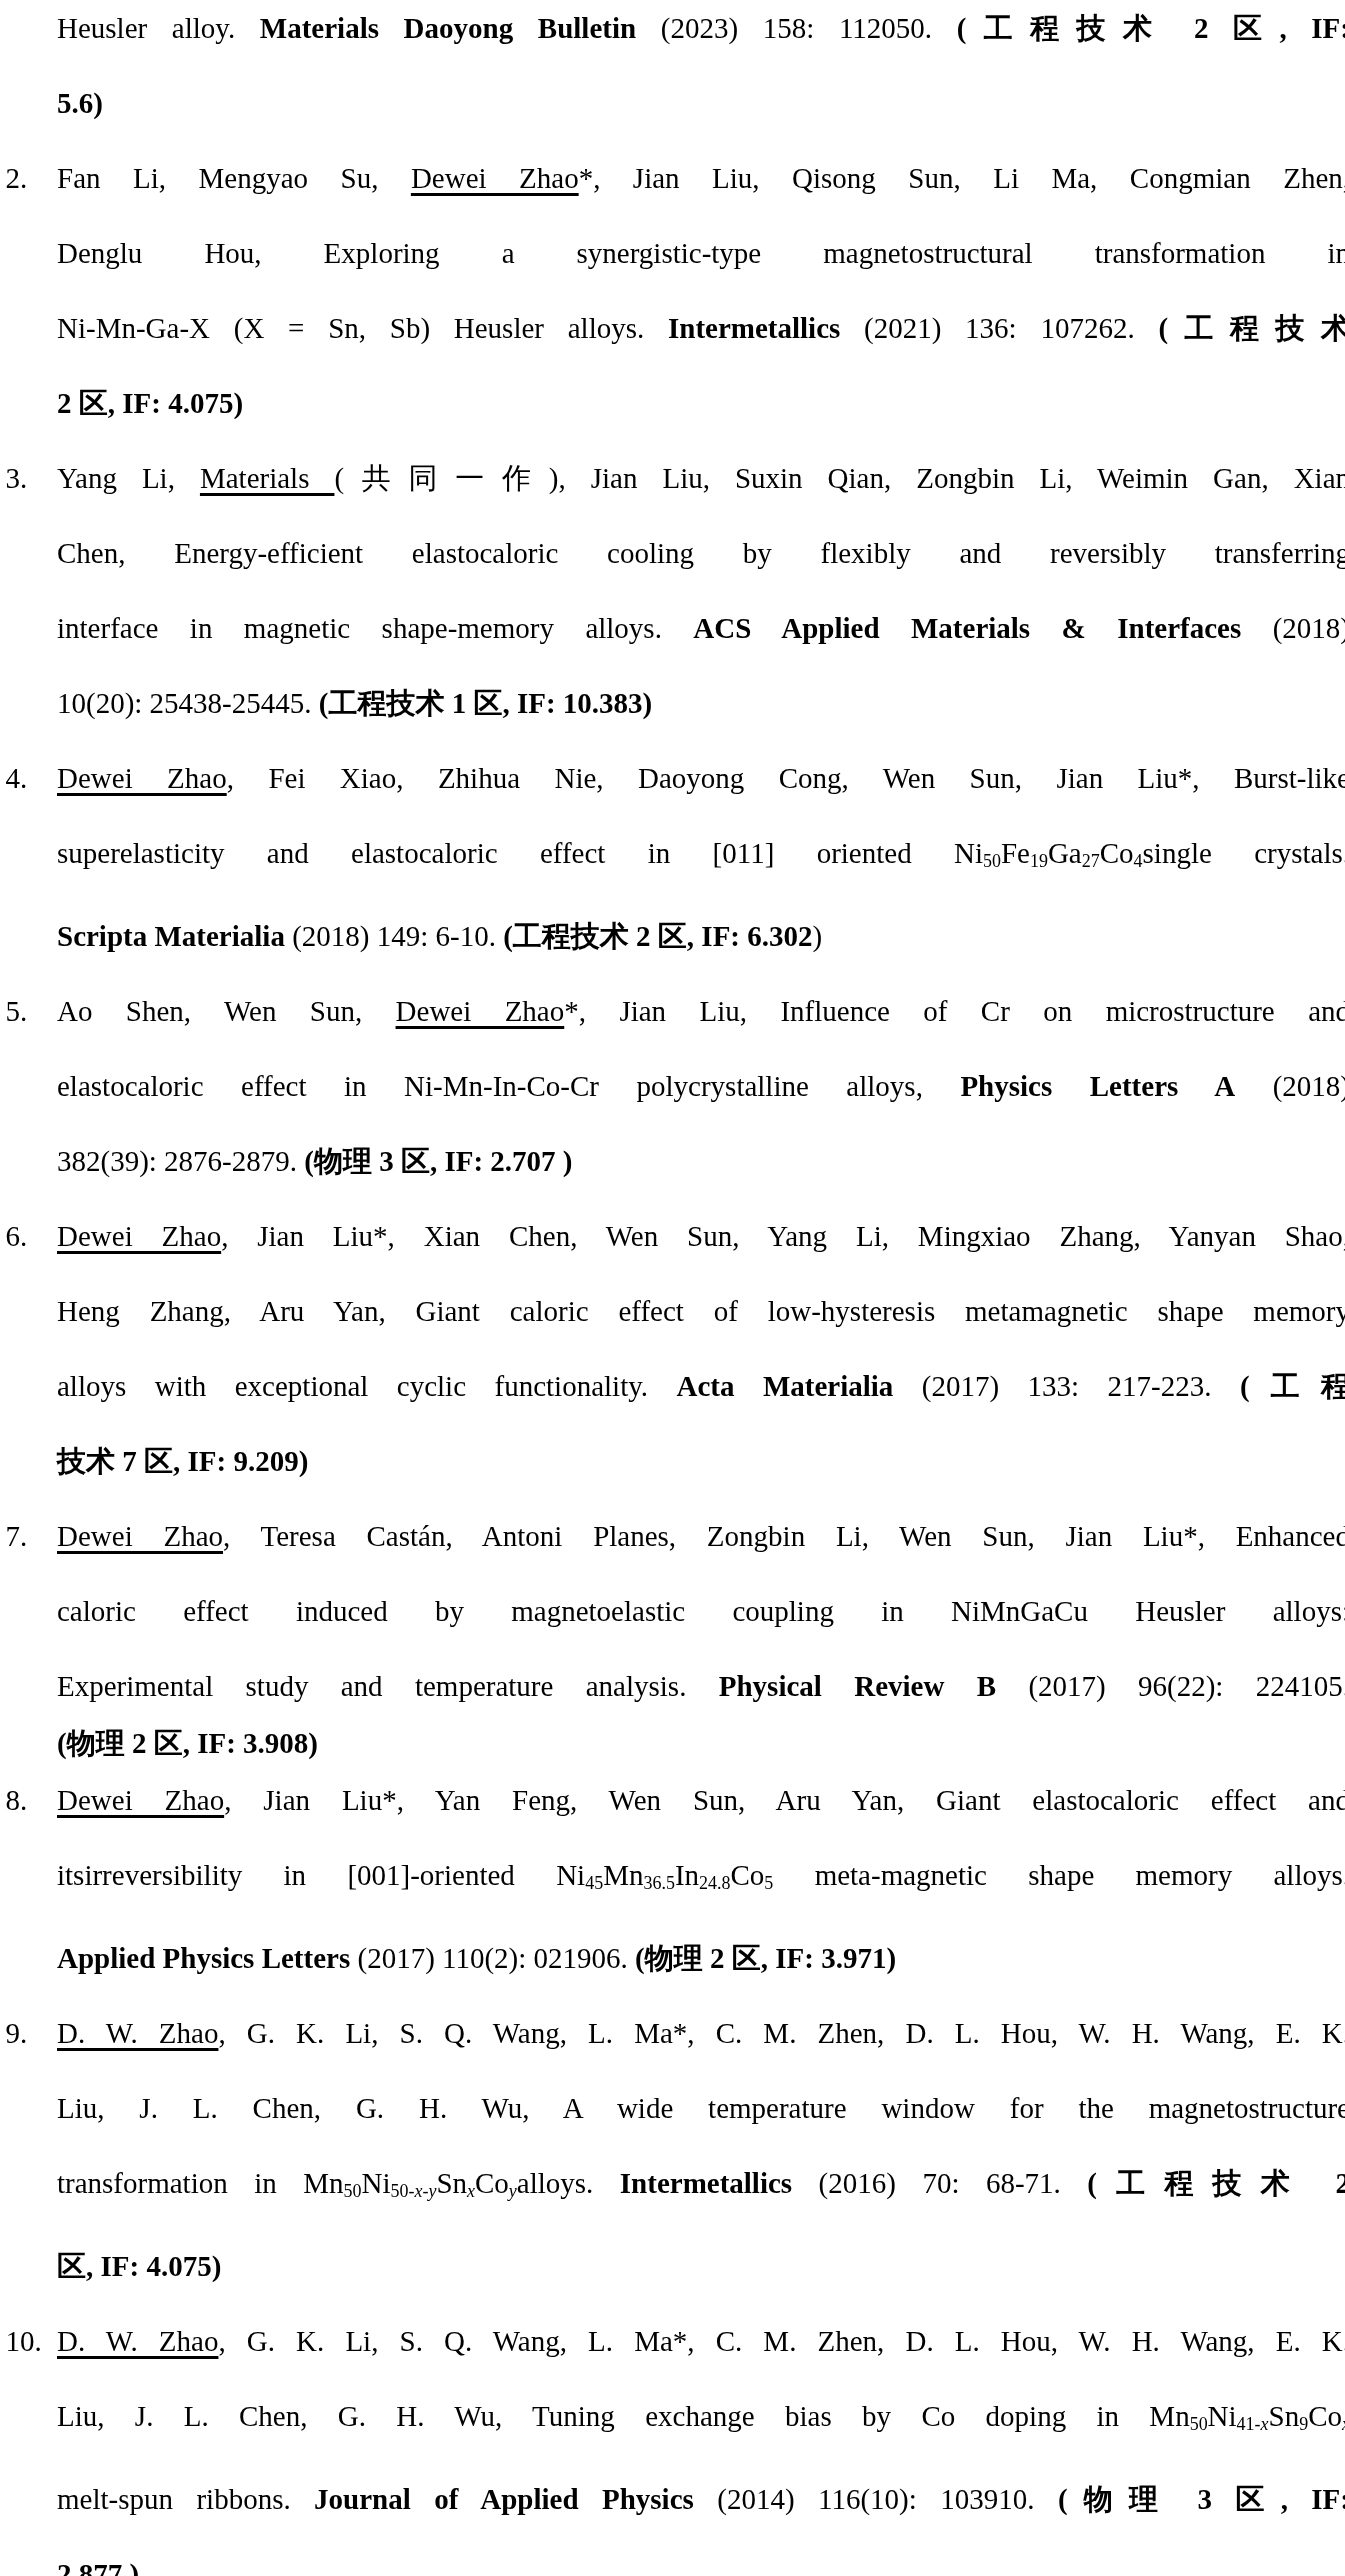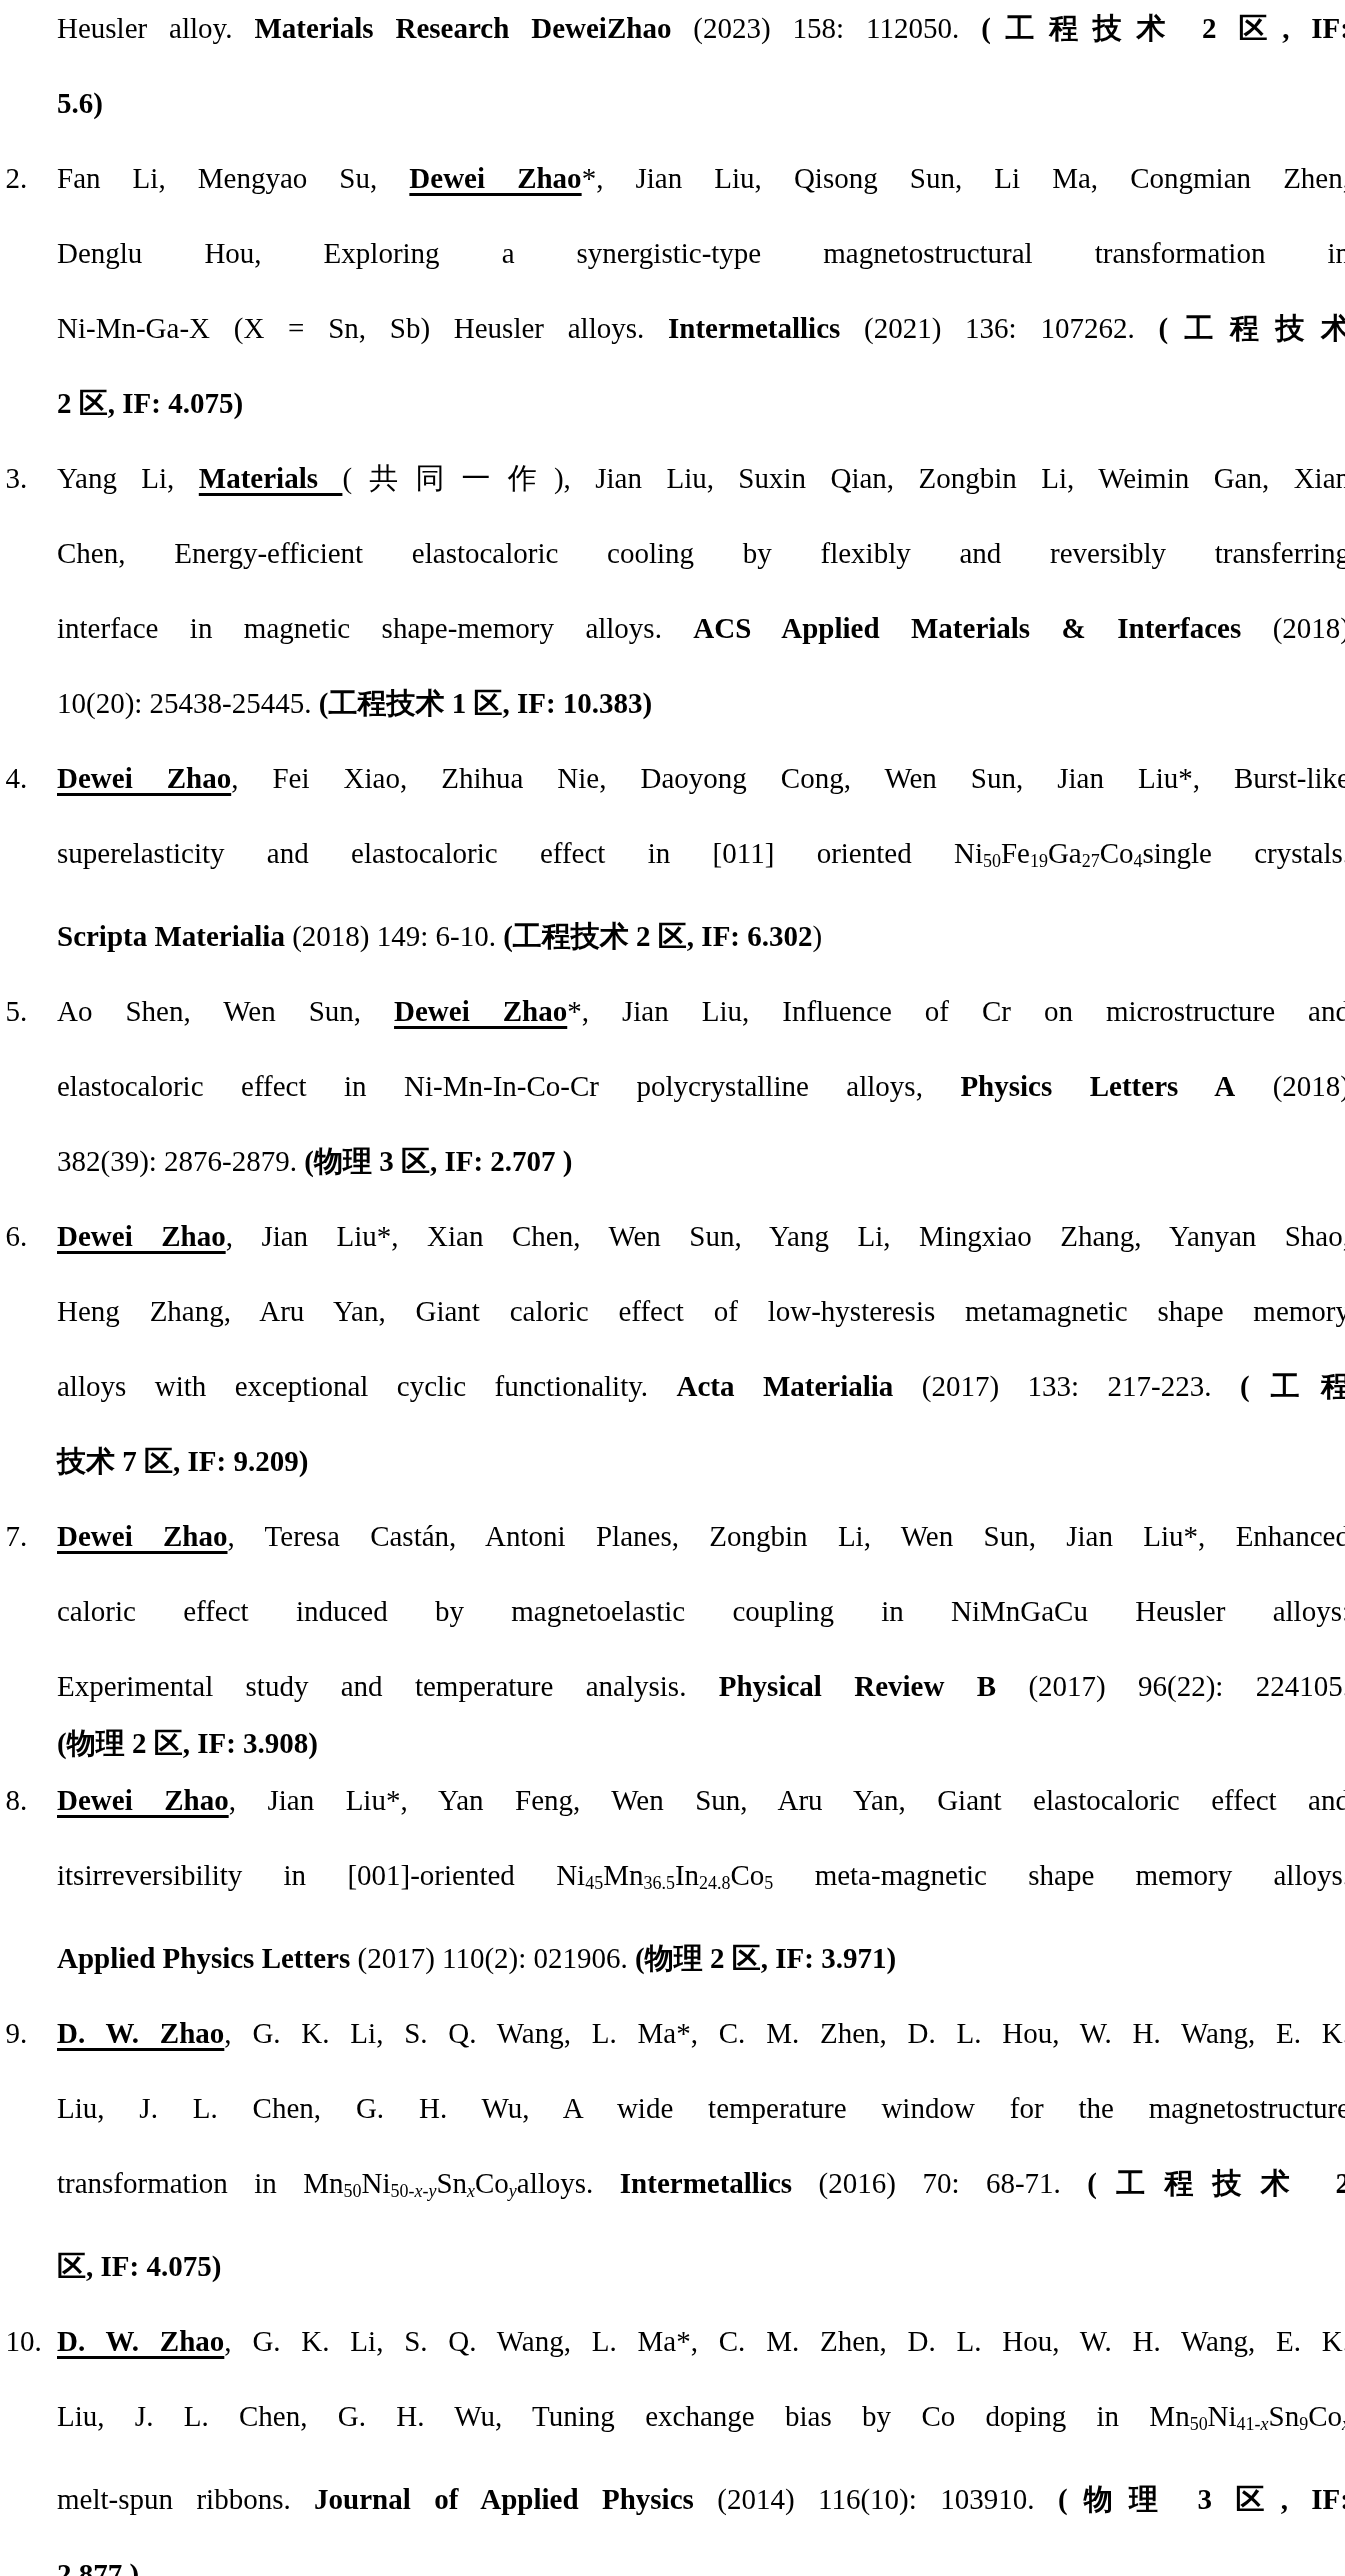--- a/index.html
+++ b/index.html
@@ -35,35 +35,35 @@
     text-align-last: justify;
   }
   .line.last {
     text-align-last: left;
   }
   .line.tight {
     line-height: 39px;
   }
   .b  { font-weight: 700; }
   .bu {
-    font-weight: 700;
+    font-weight: 400;
     text-decoration: underline;
     text-decoration-thickness: 2.7px;
     text-underline-offset: 5.4px;
   }
   .sub { font-size: 0.62em; vertical-align: -0.22em; }
   .si  { font-size: 0.62em; vertical-align: -0.22em; font-style: italic; }
 </style>
 </head>
 <body>
 
 <div class="page">
   <div id="ref-list">
       <div class="item">
-        <div class="line"><span>Heusler alloy. </span><span class="b">Materials Research DeweiZhao</span><span> (2023) 158: 112050. </span><span class="b">(工程技术 2 区, IF:</span></div>
+        <div class="line"><span>Heusler alloy. </span><span class="b">Materials Daoyong Bulletin</span><span> (2023) 158: 112050. </span><span class="b">(工程技术 2 区, IF:</span></div>
         <div class="line last"><span class="b">5.6)</span></div>
       </div>
       <div class="item">
         <span class="num">2.</span>
         <div class="line"><span>Fan Li, Mengyao Su, </span><span class="bu">Dewei Zhao</span><span>*, Jian Liu, Qisong Sun, Li Ma, Congmian Zhen,</span></div>
         <div class="line"><span>Denglu Hou, Exploring a synergistic-type magnetostructural transformation in</span></div>
         <div class="line"><span>Ni-Mn-Ga-X (X = Sn, Sb) Heusler alloys. </span><span class="b">Intermetallics</span><span> (2021) 136: 107262. </span><span class="b">(工程技术</span></div>
         <div class="line last"><span class="b">2 区, IF: 4.075)</span></div>
       </div>
       <div class="item">

